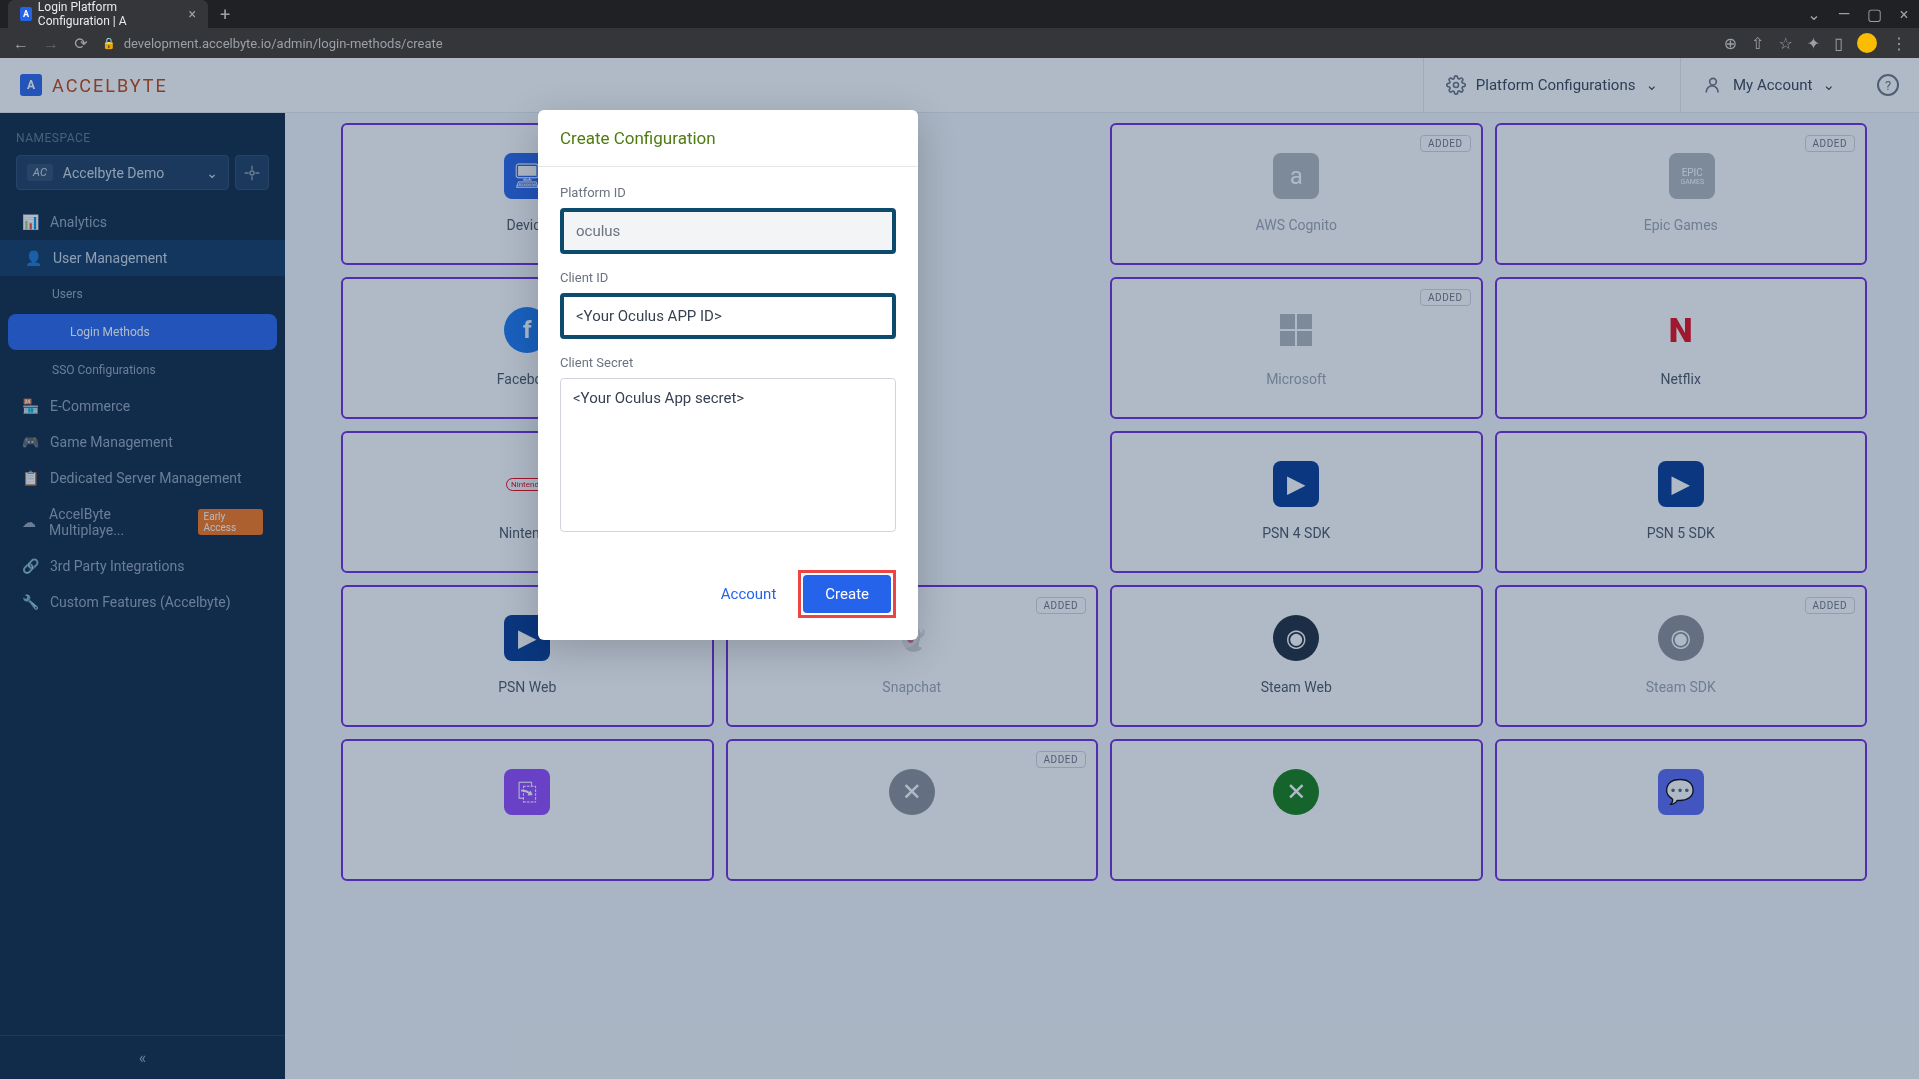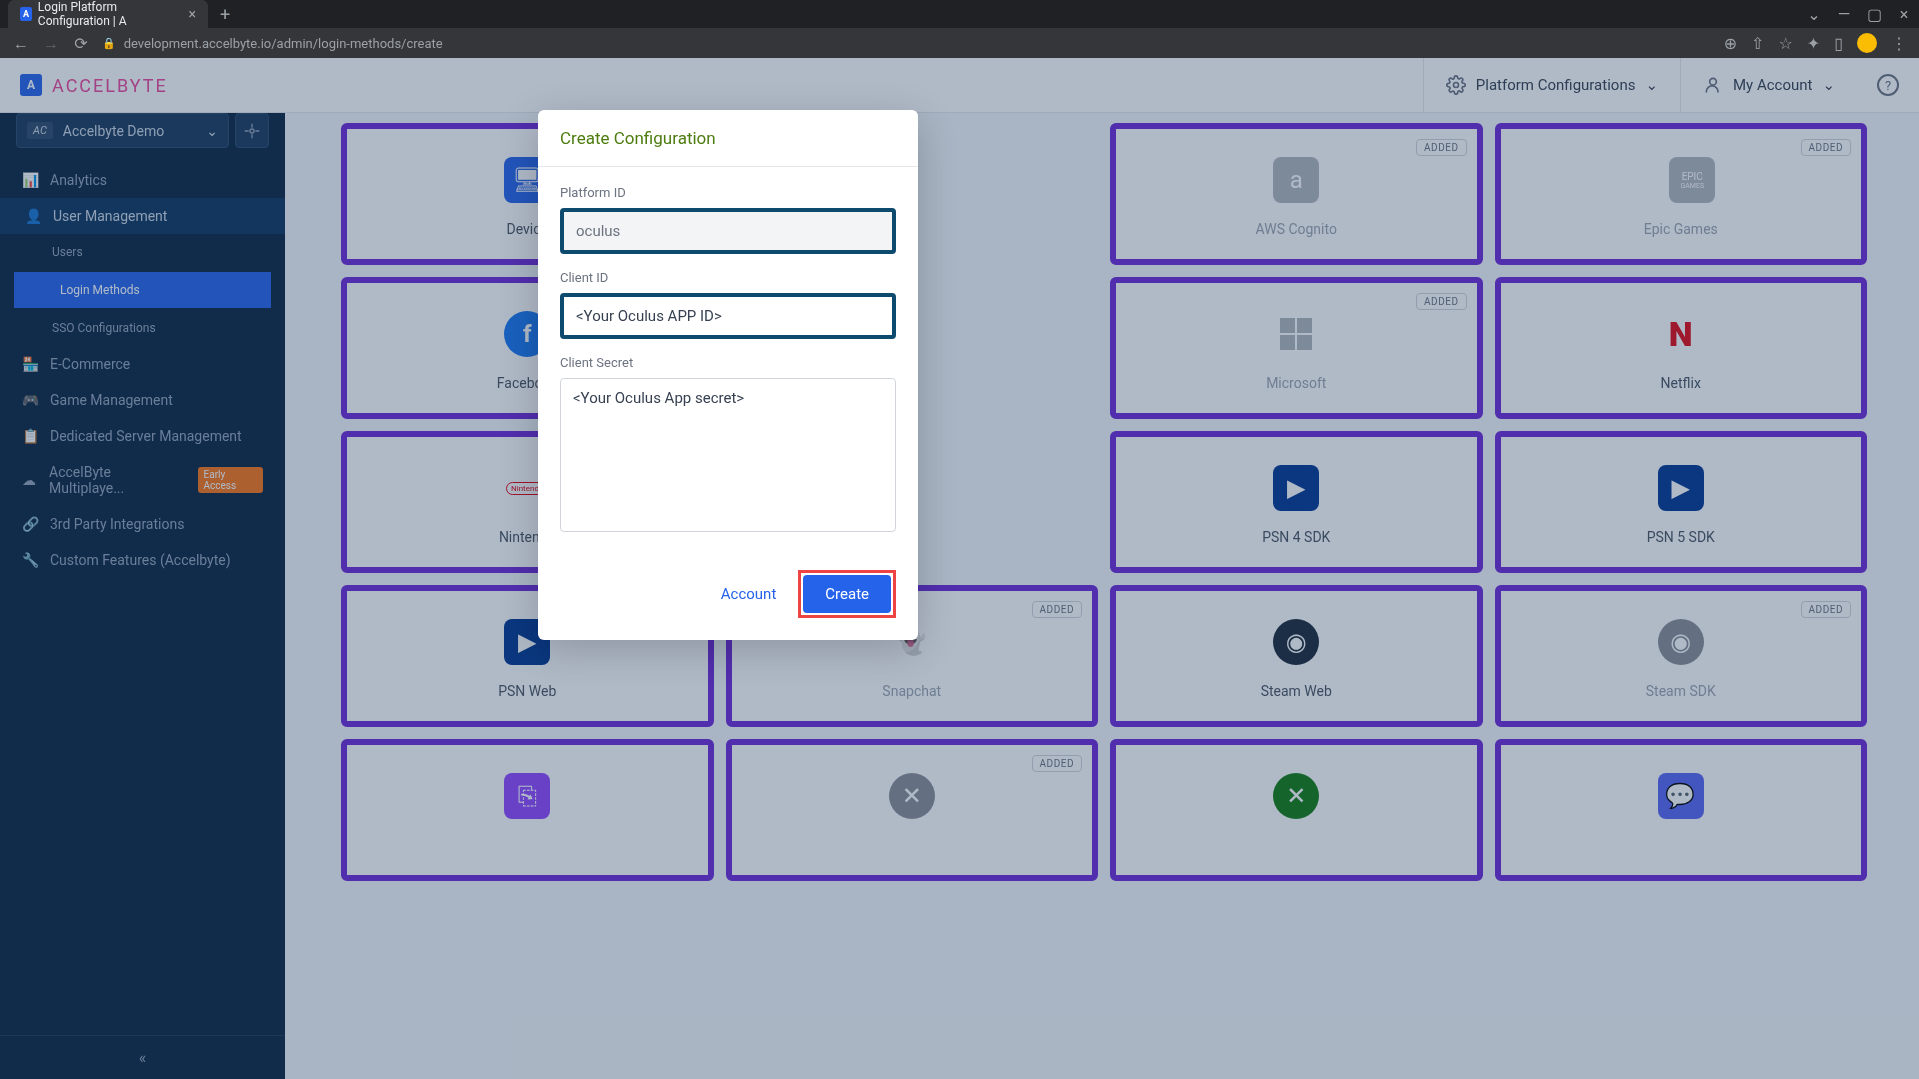--- a/index.html
+++ b/index.html
@@ -20,49 +20,49 @@
     .navicon { width: 18px; height: 18px; display: flex; align-items: center; justify-content: center; }
     .url-container { flex: 1; display: flex; align-items: center; gap: 8px; color: #9aa0a6; font-size: 13px; }
     .lock { font-size: 11px; }
     .ext-icons { display: flex; gap: 14px; color: #9aa0a6; align-items: center; }
     .avatar-circle { width: 20px; height: 20px; background: #fbbc04; border-radius: 50%; }
     
     
     .app-header { background: #fff; height: 55px; border-bottom: 1px solid #e5e7eb; display: flex; align-items: center; padding: 0 20px; }
     .logo-wrap { display: flex; align-items: center; gap: 10px; }
     .logo-box { width: 22px; height: 22px; background: #2563eb; color: #fff; display: flex; align-items: center; justify-content: center; font-weight: bold; font-size: 12px; border-radius: 3px; }
-    .logo-text { font-size: 18px; letter-spacing: 2px; color: #ec4899; font-weight: 400; }
+    .logo-text { font-size: 18px; letter-spacing: 2px; color: #c2410c; font-weight: 400; }
     .header-right { margin-left: auto; display: flex; align-items: center; }
     .header-btn { display: flex; align-items: center; gap: 10px; padding: 0 22px; color: #374151; font-size: 15px; border-left: 1px solid #e5e7eb; height: 55px; }
     .hicon { width: 20px; height: 20px; color: #6b7280; }
     .help-icon { width: 22px; height: 22px; border: 2px solid #6b7280; border-radius: 50%; display: flex; align-items: center; justify-content: center; color: #6b7280; font-size: 13px; margin-left: 20px; }
     
     
     .main { display: flex; height: calc(100% - 113px); }
     
     
     .sidebar { width: 285px; background: #0a2540; color: #94a3b8; height: 100%; position: relative; }
     .ns-label { padding: 18px 16px 10px; font-size: 12px; color: #64748b; letter-spacing: 0.5px; }
     .ns-select-row { display: flex; gap: 6px; padding: 0 16px 14px; }
     .ns-select { flex: 1; background: #1a3a5c; border: 1px solid #2d4a6b; border-radius: 4px; display: flex; align-items: center; padding: 8px 10px; gap: 10px; color: #cbd5e1; font-size: 14px; }
     .ns-badge { background: #2d4a6b; padding: 2px 6px; border-radius: 3px; font-size: 11px; font-style: italic; }
     .ns-chevron { margin-left: auto; }
     .ns-gear { width: 34px; background: #1a3a5c; border: 1px solid #2d4a6b; border-radius: 4px; display: flex; align-items: center; justify-content: center; color: #94a3b8; }
     .side-item { display: flex; align-items: center; gap: 12px; padding: 10px 22px; font-size: 14px; color: #94a3b8; }
     .side-item.active-parent { background: #0f3560; color: #cbd5e1; border-left: 3px solid transparent; }
     .side-sub { padding: 11px 22px 11px 52px; font-size: 12px; color: #94a3b8; }
-    .side-sub.active { background: #2563eb; color: #fff; border-radius: 0; margin: 2px 14px; padding-left: 46px; }
+    .side-sub.active { background: #2563eb; color: #fff; border-radius: 8px; margin: 2px 8px; padding-left: 62px; }
     .side-icon { width: 16px; }
     .ea-badge { background: #f97316; color: #fff; font-size: 10px; padding: 2px 6px; border-radius: 3px; margin-left: 4px; }
     .collapse { position: absolute; bottom: 0; width: 100%; display: flex; justify-content: center; padding: 12px; color: #94a3b8; border-top: 1px solid #1a3a5c; }
     
     
     .content { flex: 1; padding: 10px 52px 20px 56px; overflow-y: auto; }
     .card-grid { display: grid; grid-template-columns: repeat(4, 1fr); gap: 12px; }
-    .card { background: #fff; border: 6px solid #6d28d9; border-radius: 6px; padding: 28px 12px 20px; display: flex; flex-direction: column; align-items: center; gap: 18px; position: relative; min-height: 142px; }
+    .card { background: #fff; border: 2px solid #6d28d9; border-radius: 6px; padding: 28px 12px 20px; display: flex; flex-direction: column; align-items: center; gap: 18px; position: relative; min-height: 142px; }
     .card-icon { width: 46px; height: 46px; border-radius: 8px; display: flex; align-items: center; justify-content: center; font-size: 24px; color: #fff; }
     .card-title { font-size: 14px; color: #4b5563; text-align:center; }
     .badge-added { position: absolute; top: 10px; right: 10px; border: 1px solid #d1d5db; border-radius: 4px; padding: 2px 7px; font-size: 10px; color: #6b7280; letter-spacing: 0.5px; }
     .muted .card-icon { filter: grayscale(0.3); opacity: 0.8; }
     .muted .card-title { color: #9ca3af; }
     
     
     .overlay { position: absolute; inset: 0; background: rgba(30, 58, 95, 0.35); top: 58px; }
     .modal { position: absolute; left: 538px; top: 110px; width: 380px; background: #fff; border-radius: 6px; box-shadow: 0 10px 40px rgba(0,0,0,0.2); }
     .modal-header { padding: 18px 22px; border-bottom: 1px solid #e5e7eb; font-size: 17px; font-weight: 400; color: #4d7c0f; }
@@ -160,20 +160,21 @@
       <span>My Account</span>
       <span>⌄</span>
     </div>
     <div class="help-icon">?</div>
   </div>
 </div>
 
 <div class="main">
 
   <div class="sidebar">
+    <div class="ns-label">NAMESPACE</div>
     <div class="ns-select-row">
       <div class="ns-select">
         <span class="ns-badge">AC</span>
         <span>Accelbyte Demo</span>
         <span class="ns-chevron">⌄</span>
       </div>
       <div class="ns-gear">
         <svg width="16" height="16" viewBox="0 0 24 24" fill="none" stroke="currentColor" stroke-width="2">
             <circle cx="12" cy="12" r="3"></circle>
             <path d="M12 1v6m0 10v6m11-11h-6M7 12H1"></path>

